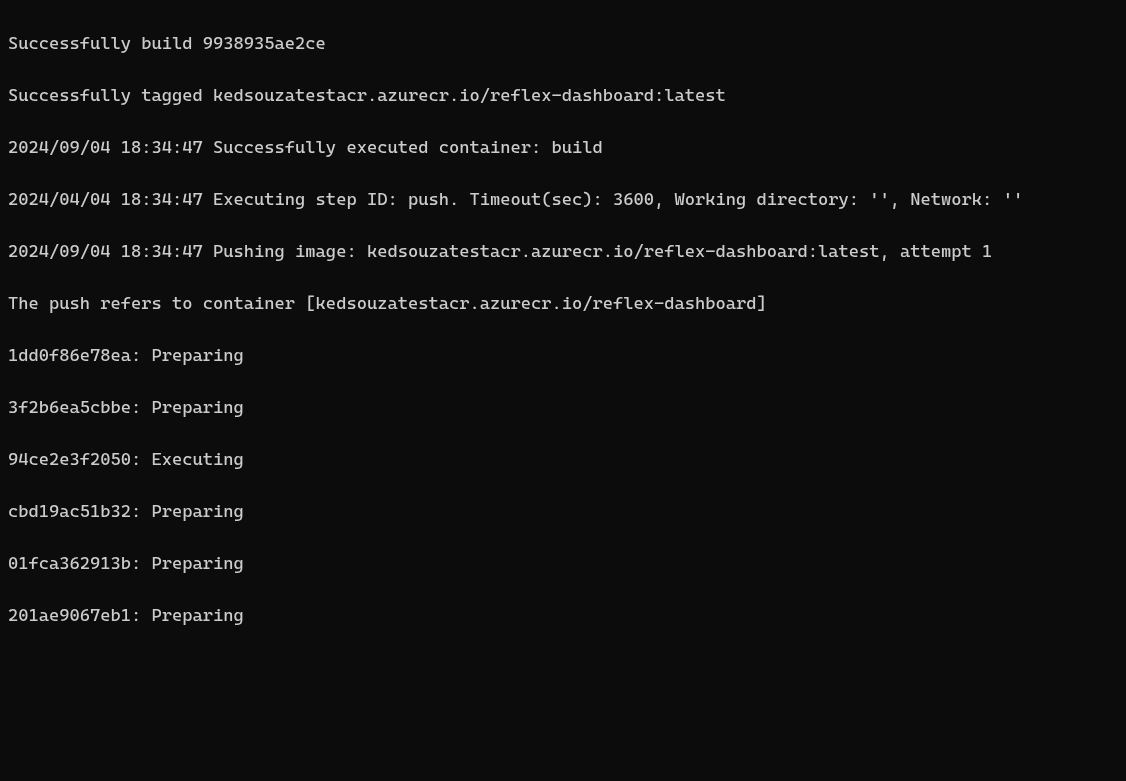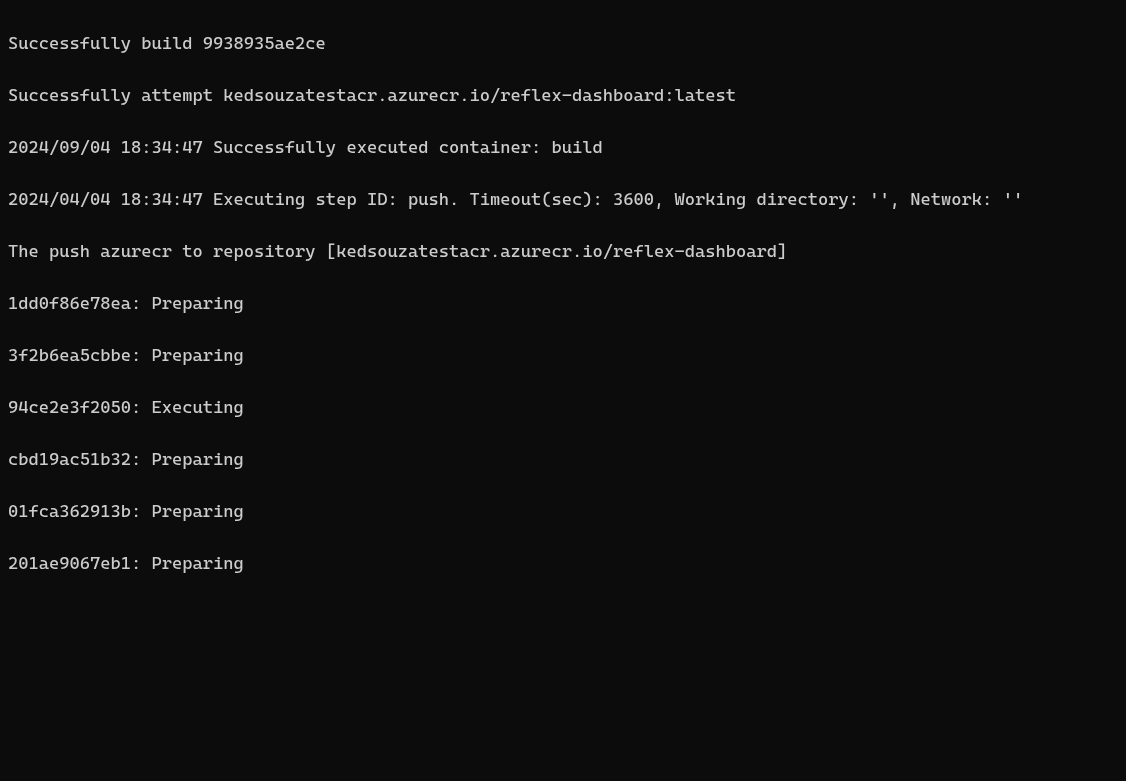--- a/index.html
+++ b/index.html
@@ -21,24 +21,25 @@
   }
   .line {
     display: block;
   }
 </style>
 </head>
 <body>
 
 <div class="terminal">
 <span class="line">Successfully build 9938935ae2ce</span>
-<span class="line">Successfully attempt kedsouzatestacr.azurecr.io/reflex-dashboard:latest</span>
+<span class="line">Successfully tagged kedsouzatestacr.azurecr.io/reflex-dashboard:latest</span>
 <span class="line">2024/09/04 18:34:47 Successfully executed container: build</span>
 <span class="line">2024/04/04 18:34:47 Executing step ID: push. Timeout(sec): 3600, Working directory: '', Network: ''</span>
-<span class="line">The push azurecr to repository [kedsouzatestacr.azurecr.io/reflex-dashboard]</span>
+<span class="line">2024/09/04 18:34:47 Pushing image: kedsouzatestacr.azurecr.io/reflex-dashboard:latest, attempt 1</span>
+<span class="line">The push refers to container [kedsouzatestacr.azurecr.io/reflex-dashboard]</span>
 <span class="line">1dd0f86e78ea: Preparing</span>
 <span class="line">3f2b6ea5cbbe: Preparing</span>
 <span class="line">94ce2e3f2050: Executing</span>
 <span class="line">cbd19ac51b32: Preparing</span>
 <span class="line">01fca362913b: Preparing</span>
 <span class="line">201ae9067eb1: Preparing</span>
 
 
 
 

